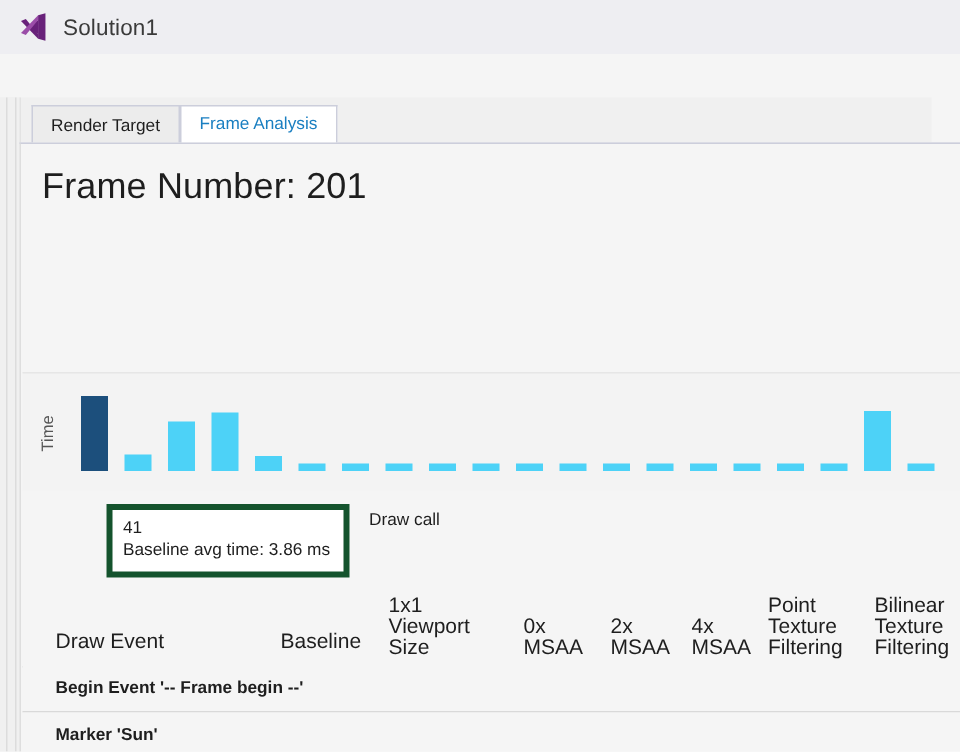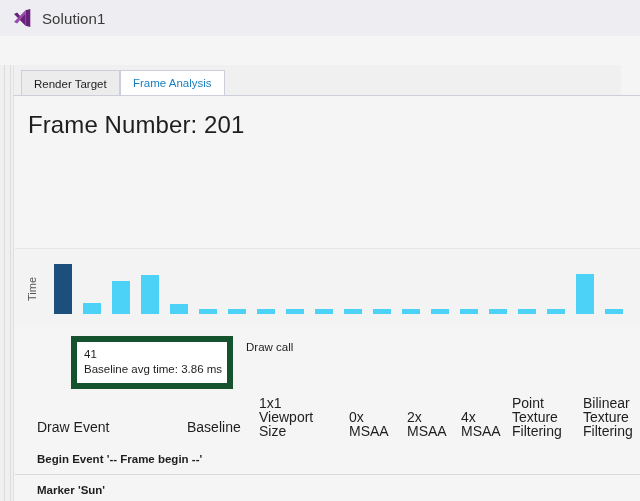--- a/index.html
+++ b/index.html
@@ -221,21 +221,21 @@
     font-size: 11.5px;
     color: #1e1e1e;
   }
 
   
   .tooltip {
     position: absolute;
     left: 57px; top: 240px;
     width: 162px;
     background: #ffffff;
-    border: 6px solid #14532d;
+    border: 4px solid #14532d;
     padding: 5px 7px 6px 7px;
     box-sizing: border-box;
     z-index: 20;
   }
   .tooltip-line {
     font-size: 11.5px;
     color: #1e1e1e;
     line-height: 15px;
     white-space: nowrap;
   }

